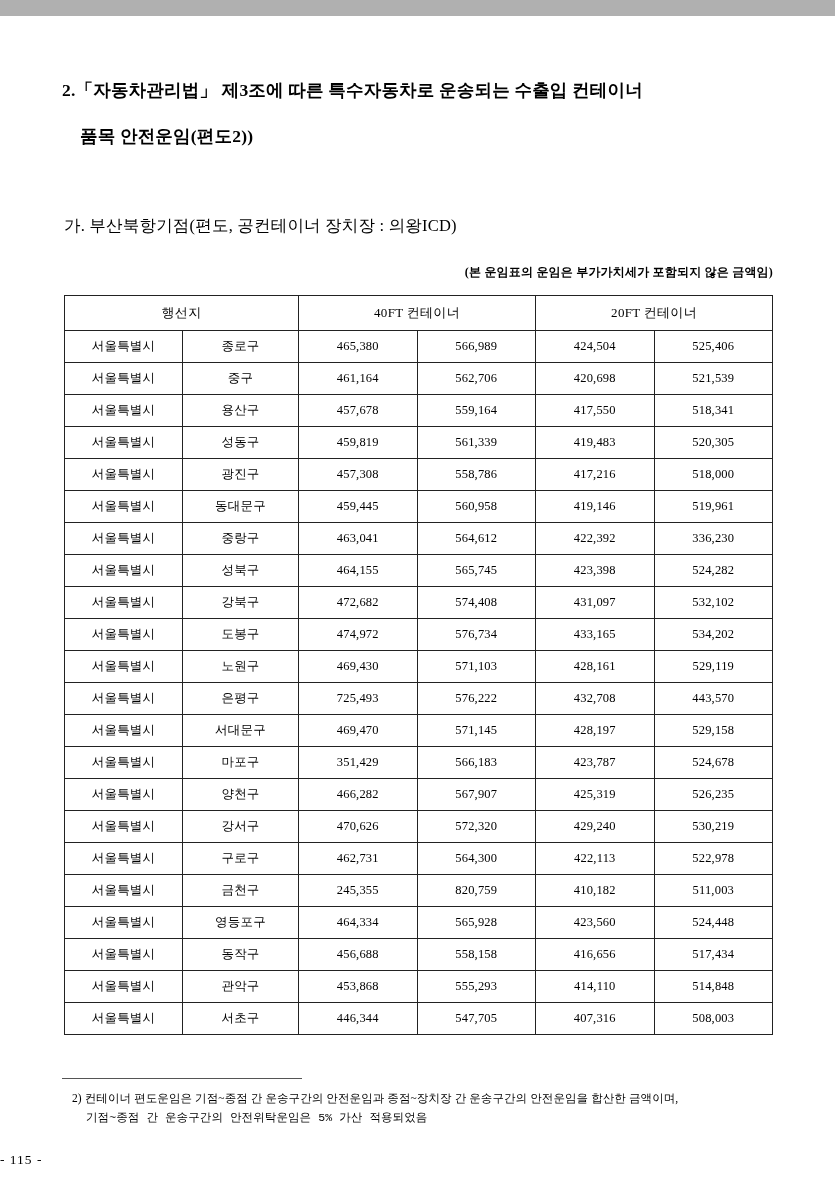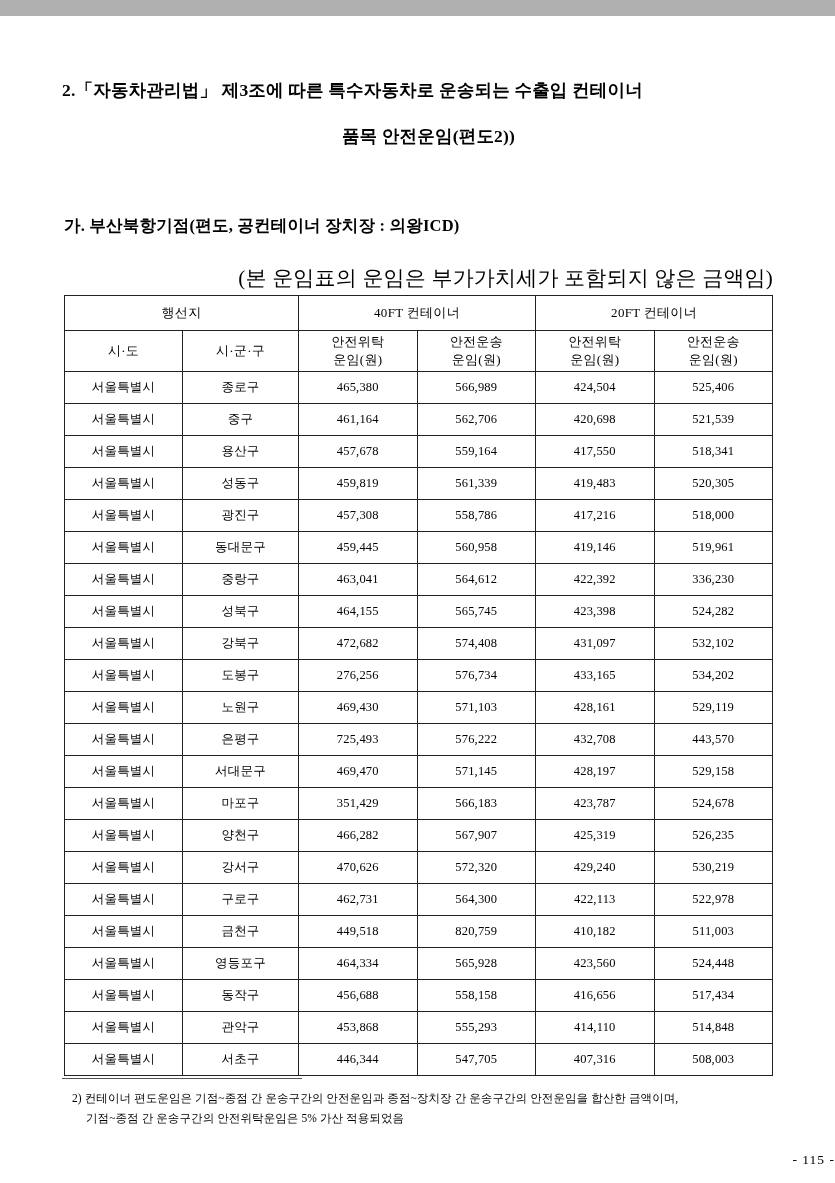--- a/index.html
+++ b/index.html
@@ -23,36 +23,35 @@
     top: 52px;
     width: 715px;
     font-size: 17.5px;
     font-weight: bold;
     letter-spacing: 0.2px;
     line-height: 2.6;
   }
   .heading-1 .line2 {
     display: block;
     padding-left: 18px;
-    text-align: center;
   }
   .heading-2 {
     position: absolute;
     left: 64px;
     top: 199px;
     font-size: 16.5px;
-    font-weight: bold;
+    font-weight: normal;
     letter-spacing: 0.2px;
   }
   .note-vat {
     position: absolute;
     right: 62px;
     top: 248px;
-    font-size: 21px;
-    font-weight: normal;
+    font-size: 12px;
+    font-weight: bold;
     letter-spacing: 0.2px;
     text-align: center;
   }
   table.rate {
     position: absolute;
     left: 64px;
     top: 279px;
     width: 708px;
     border-collapse: collapse;
     font-size: 12.5px;
@@ -97,27 +96,28 @@
     font-size: 11.5px;
     line-height: 1.75;
     letter-spacing: 0.1px;
   }
   .footnote .sup {
     font-size: 11.5px;
   }
   .footnote .l2 {
     display: block;
     padding-left: 14px;
+    font-family: Liberation Mono, monospace;
   }
   .page-number {
     position: absolute;
     left: 0;
     right: 0;
     top: 1136px;
-    text-align: right;
+    text-align: left;
     font-size: 13.5px;
     letter-spacing: 1px;
   }
 </style>
 </head>
 <body>
 
 <div class="page">
 
   <div class="heading-1">
@@ -137,40 +137,20 @@
       <col class="col-num">
       <col class="col-num">
       <col class="col-num">
     </colgroup>
     <thead>
       <tr class="r1">
         <th colspan="2">행선지</th>
         <th colspan="2">40FT 컨테이너</th>
         <th colspan="2">20FT 컨테이너</th>
       </tr>
-      <tr class="r2">
-        <th>시·도</th>
-        <th>시·군·구</th>
-        <th>
-          <div>안전위탁</div>
-          <div>운임(원)</div>
-        </th>
-        <th>
-          <div>안전운송</div>
-          <div>운임(원)</div>
-        </th>
-        <th>
-          <div>안전위탁</div>
-          <div>운임(원)</div>
-        </th>
-        <th>
-          <div>안전운송</div>
-          <div>운임(원)</div>
-        </th>
-      </tr>
     </thead>
     <tbody id="rate-body">
         <tr>
           <td>서울특별시</td>
           <td>종로구</td>
           <td>465,380</td>
           <td>566,989</td>
           <td>424,504</td>
           <td>525,406</td>
         </tr>
@@ -234,21 +214,21 @@
           <td>서울특별시</td>
           <td>강북구</td>
           <td>472,682</td>
           <td>574,408</td>
           <td>431,097</td>
           <td>532,102</td>
         </tr>
         <tr>
           <td>서울특별시</td>
           <td>도봉구</td>
-          <td>276,256</td>
+          <td>474,972</td>
           <td>576,734</td>
           <td>433,165</td>
           <td>534,202</td>
         </tr>
         <tr>
           <td>서울특별시</td>
           <td>노원구</td>
           <td>469,430</td>
           <td>571,103</td>
           <td>428,161</td>
@@ -298,21 +278,21 @@
           <td>서울특별시</td>
           <td>구로구</td>
           <td>462,731</td>
           <td>564,300</td>
           <td>422,113</td>
           <td>522,978</td>
         </tr>
         <tr>
           <td>서울특별시</td>
           <td>금천구</td>
-          <td>449,518</td>
+          <td>245,355</td>
           <td>820,759</td>
           <td>410,182</td>
           <td>511,003</td>
         </tr>
         <tr>
           <td>서울특별시</td>
           <td>영등포구</td>
           <td>464,334</td>
           <td>565,928</td>
           <td>423,560</td>

